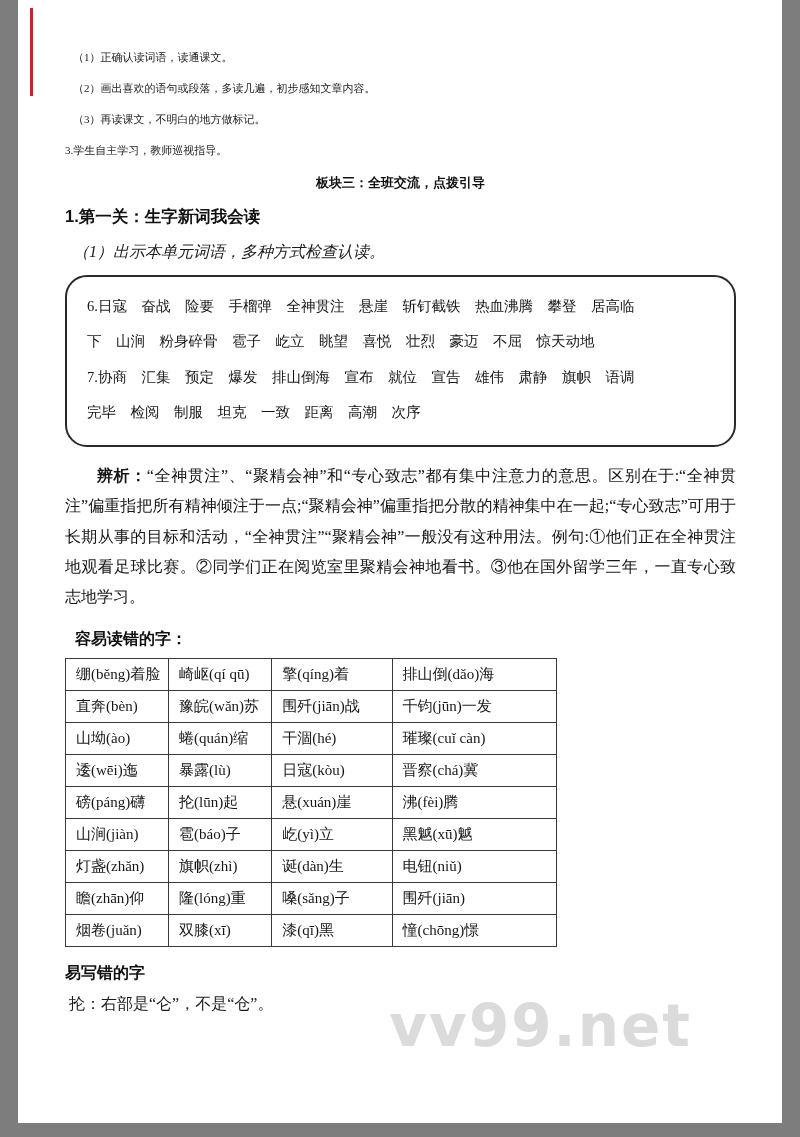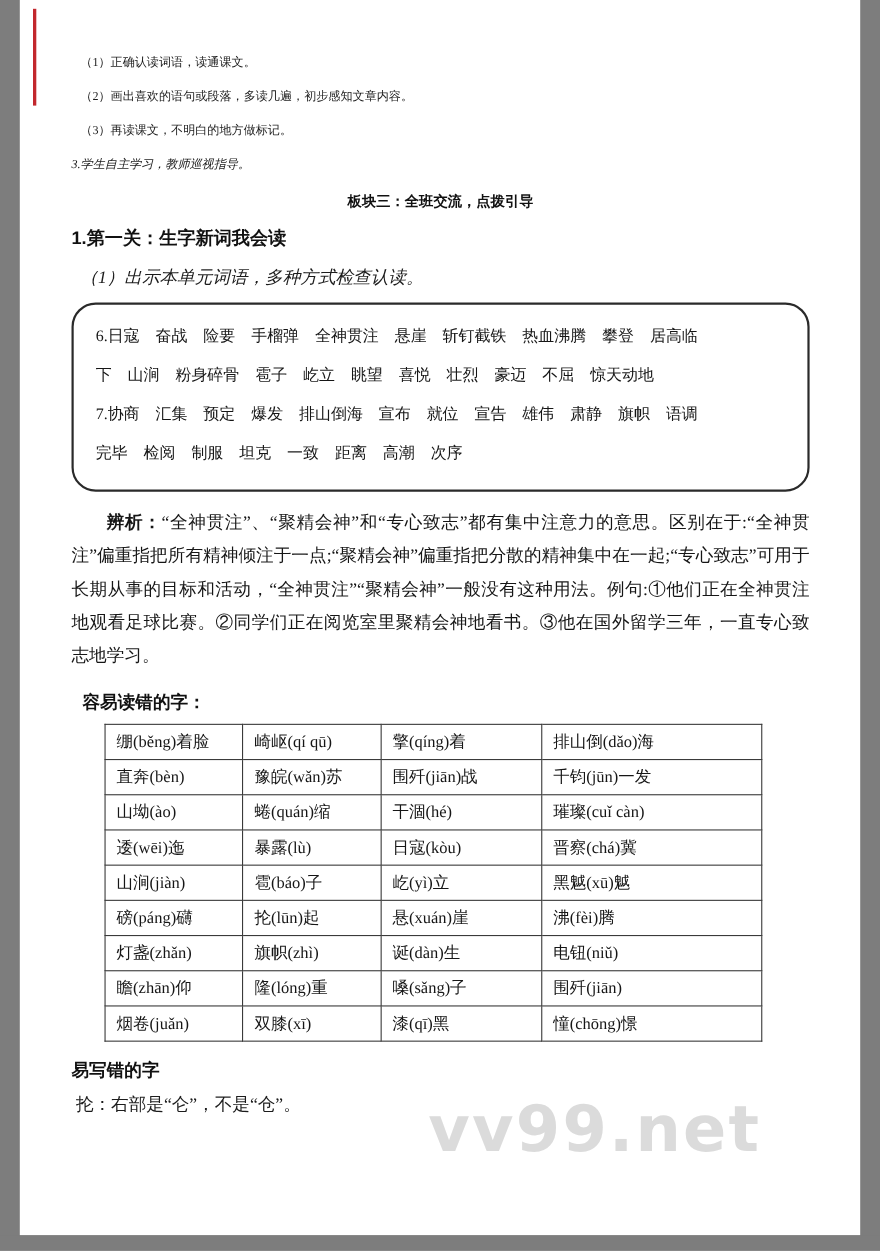--- a/index.html
+++ b/index.html
@@ -20,21 +20,21 @@
     position:absolute; left:12px; top:8px; width:3px; height:88px;
     background:#c2272d;
   }
   .content {
     position:absolute; left:47px; right:46px; top:50px;
   }
   .intro-item {
     font-size:11px; line-height:1.45; margin-bottom:15px;
     padding-left:8px;
   }
-  .intro-item.no-indent { padding-left:0;font-style:italic; }
+  .intro-item.no-indent { padding-left:0; }
   .section-heading {
     font-family:"Liberation Sans","DejaVu Sans",sans-serif;
     font-weight:bold; font-size:13px; text-align:center;
     margin:6px 0 14px 0; color:#111;
   }
   .sub-heading {
     font-family:"Liberation Sans","DejaVu Sans",sans-serif;
     font-weight:bold; font-size:16.5px; margin:0 0 14px 0; color:#111;
   }
   .sub-intro {
@@ -56,22 +56,21 @@
     font-size:16px; line-height:1.9; text-align:justify;
     text-indent:2em; margin:6px 0 16px 0; color:#161616;
   }
   .analysis-label { font-weight:bold; }
   .table-heading {
     font-family:"Liberation Sans","DejaVu Sans",sans-serif;
     font-weight:bold; font-size:16px; margin:0 0 8px 10px; color:#111;
   }
   table.err-table {
     border-collapse:collapse;
-    margin-left:30px;
-    width:598px;
+    width:492px;
     table-layout:fixed;
   }
   table.err-table td {
     border:1px solid #3a3a3a;
     font-size:15px;
     padding:4px 10px;
     height:32px;
     color:#161616;
     white-space:nowrap;
     overflow:hidden;
@@ -154,32 +153,32 @@
           <td>干涸(hé)</td>
           <td>璀璨(cuǐ càn)</td>
         </tr>
         <tr>
           <td>逶(wēi)迤</td>
           <td>暴露(lù)</td>
           <td>日寇(kòu)</td>
           <td>晋察(chá)冀</td>
         </tr>
         <tr>
+          <td>磅(páng)礴</td>
+          <td>抡(lūn)起</td>
+          <td>悬(xuán)崖</td>
+          <td>沸(fèi)腾</td>
+        </tr>
+        <tr>
           <td>山涧(jiàn)</td>
           <td>雹(báo)子</td>
           <td>屹(yì)立</td>
           <td>黑魆(xū)魆</td>
         </tr>
         <tr>
-          <td>磅(páng)礴</td>
-          <td>抡(lūn)起</td>
-          <td>悬(xuán)崖</td>
-          <td>沸(fèi)腾</td>
-        </tr>
-        <tr>
           <td>灯盏(zhǎn)</td>
           <td>旗帜(zhì)</td>
           <td>诞(dàn)生</td>
           <td>电钮(niǔ)</td>
         </tr>
         <tr>
           <td>瞻(zhān)仰</td>
           <td>隆(lóng)重</td>
           <td>嗓(sǎng)子</td>
           <td>围歼(jiān)</td>

